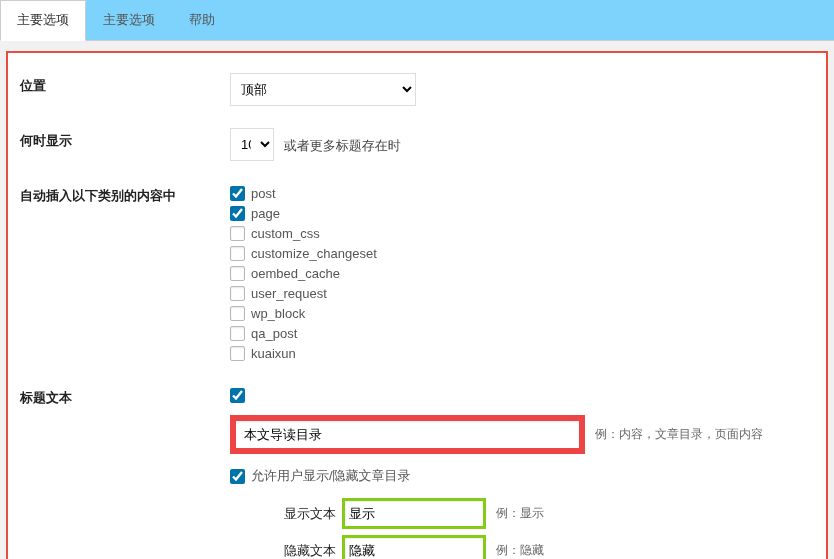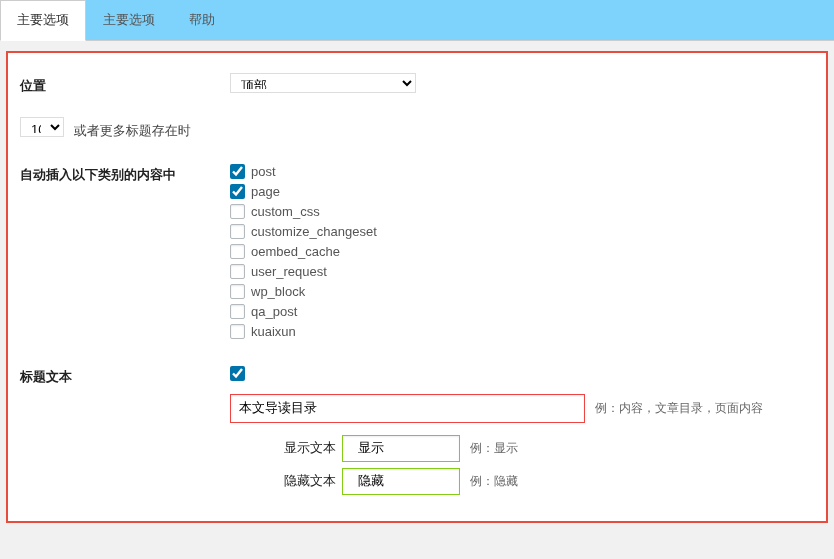--- a/index.html
+++ b/index.html
@@ -5,36 +5,36 @@
     * { box-sizing: border-box; margin: 0; padding: 0; }
     body { font-family: -apple-system, "Microsoft YaHei", sans-serif; font-size: 13px; background: #f1f1f1; width: 834px; }
     .tabs { display: flex; background: #7dd3fc; border-bottom: 1px solid #ccc; }
     .tab { padding: 10px 16px; color: #555; cursor: pointer; background: transparent; border: 1px solid transparent; }
     .tab.active { background: #fff; border: 1px solid #ccc; border-bottom: 1px solid #fff; margin-bottom: -1px; color: #333; }
     .panel { background: #fff; border: 2px solid #e74c3c; margin: 10px 6px 6px 6px; padding: 20px 12px; }
     .form-row { display: flex; align-items: flex-start; margin-bottom: 22px; }
     .form-row:last-child { margin-bottom: 0; }
     .form-label { width: 210px; font-weight: bold; color: #222; flex-shrink: 0; padding-top: 4px; }
     .form-control { flex: 1; }
-    select { border: 1px solid #ddd; padding: 3px 6px; font-size: 13px; height: 20px; background: #fff; }
+    select { border: 1px solid #ddd; padding: 3px 6px; font-size: 13px; height: 33px; background: #fff; }
     select.wide { width: 186px; }
     select.narrow { width: 44px; }
     .inline-text { margin-left: 6px; color: #444; vertical-align: middle; }
     .check-line { display: flex; align-items: center; height: 20px; }
     .check-line input[type="checkbox"] { width: 15px; height: 15px; margin-right: 6px; accent-color: #0073aa; border: 1px solid #b4b9be; }
     .check-line input[type="checkbox"]:not(:checked) { appearance: none; background: #fff; border: 1px solid #b4b9be; border-radius: 2px; box-shadow: inset 0 1px 2px rgba(0,0,0,.1); }
     .check-line label { color: #555; cursor: pointer; }
     .sub-block { margin-top: 12px; }
     .text-input-row { display: flex; align-items: center; margin-top: 10px; }
-    .text-input { border: 1px solid #ef4444; padding: 6px 8px; font-size: 13px; width: 355px; box-shadow: inset 0 1px 2px rgba(0,0,0,.07); }
+    .text-input { border: 6px solid #ef4444; padding: 6px 8px; font-size: 13px; width: 355px; box-shadow: inset 0 1px 2px rgba(0,0,0,.07); }
     .example { color: #666; margin-left: 10px; font-size: 12px; }
     .sub-indent { margin-left: 44px; margin-top: 12px; }
     .sub-field-row { display: flex; align-items: center; margin-bottom: 6px; }
     .sub-field-label { font-weight: normal; width: 62px; text-align: right; margin-right: 6px; color: #222; }
-    .sub-field-input { border: 1px solid #84cc16; padding: 5px 15px; font-size: 13px; width: 118px; box-shadow: inset 0 1px 2px rgba(0,0,0,.07); }
+    .sub-field-input { border: 3px solid #84cc16; padding: 5px 4px; font-size: 13px; width: 144px; box-shadow: inset 0 1px 2px rgba(0,0,0,.07); }
   </style>
 </head>
 <body>
 
 <div class="tabs">
   <div class="tab active">主要选项</div>
   <div class="tab">主要选项</div>
   <div class="tab">帮助</div>
 </div>
 
@@ -43,20 +43,21 @@
   <div class="form-row">
     <div class="form-label">位置</div>
     <div class="form-control">
       <select class="wide">
         <option>顶部</option>
       </select>
     </div>
   </div>
 
   <div class="form-row">
+    <div class="form-label">何时显示</div>
     <div class="form-control">
       <select class="narrow">
         <option>10</option>
       </select>
       <span class="inline-text">或者更多标题存在时</span>
     </div>
   </div>
 
   <div class="form-row">
     <div class="form-label">自动插入以下类别的内容中</div>
@@ -106,20 +107,24 @@
       <div class="check-line">
         <input type="checkbox" checked="" style="">
       </div>
 
       <div class="text-input-row">
         <input type="text" class="text-input" value="本文导读目录" style="">
         <span class="example">例：内容，文章目录，页面内容</span>
       </div>
 
       <div class="sub-block">
+        <div class="check-line">
+          <input type="checkbox" checked="" style="">
+          <label>允许用户显示/隐藏文章目录</label>
+        </div>
 
         <div class="sub-indent">
           <div class="sub-field-row">
             <span class="sub-field-label">显示文本</span>
             <input type="text" class="sub-field-input" value="显示" style="">
             <span class="example">例：显示</span>
           </div>
           <div class="sub-field-row">
             <span class="sub-field-label">隐藏文本</span>
             <input type="text" class="sub-field-input" value="隐藏" style="">

